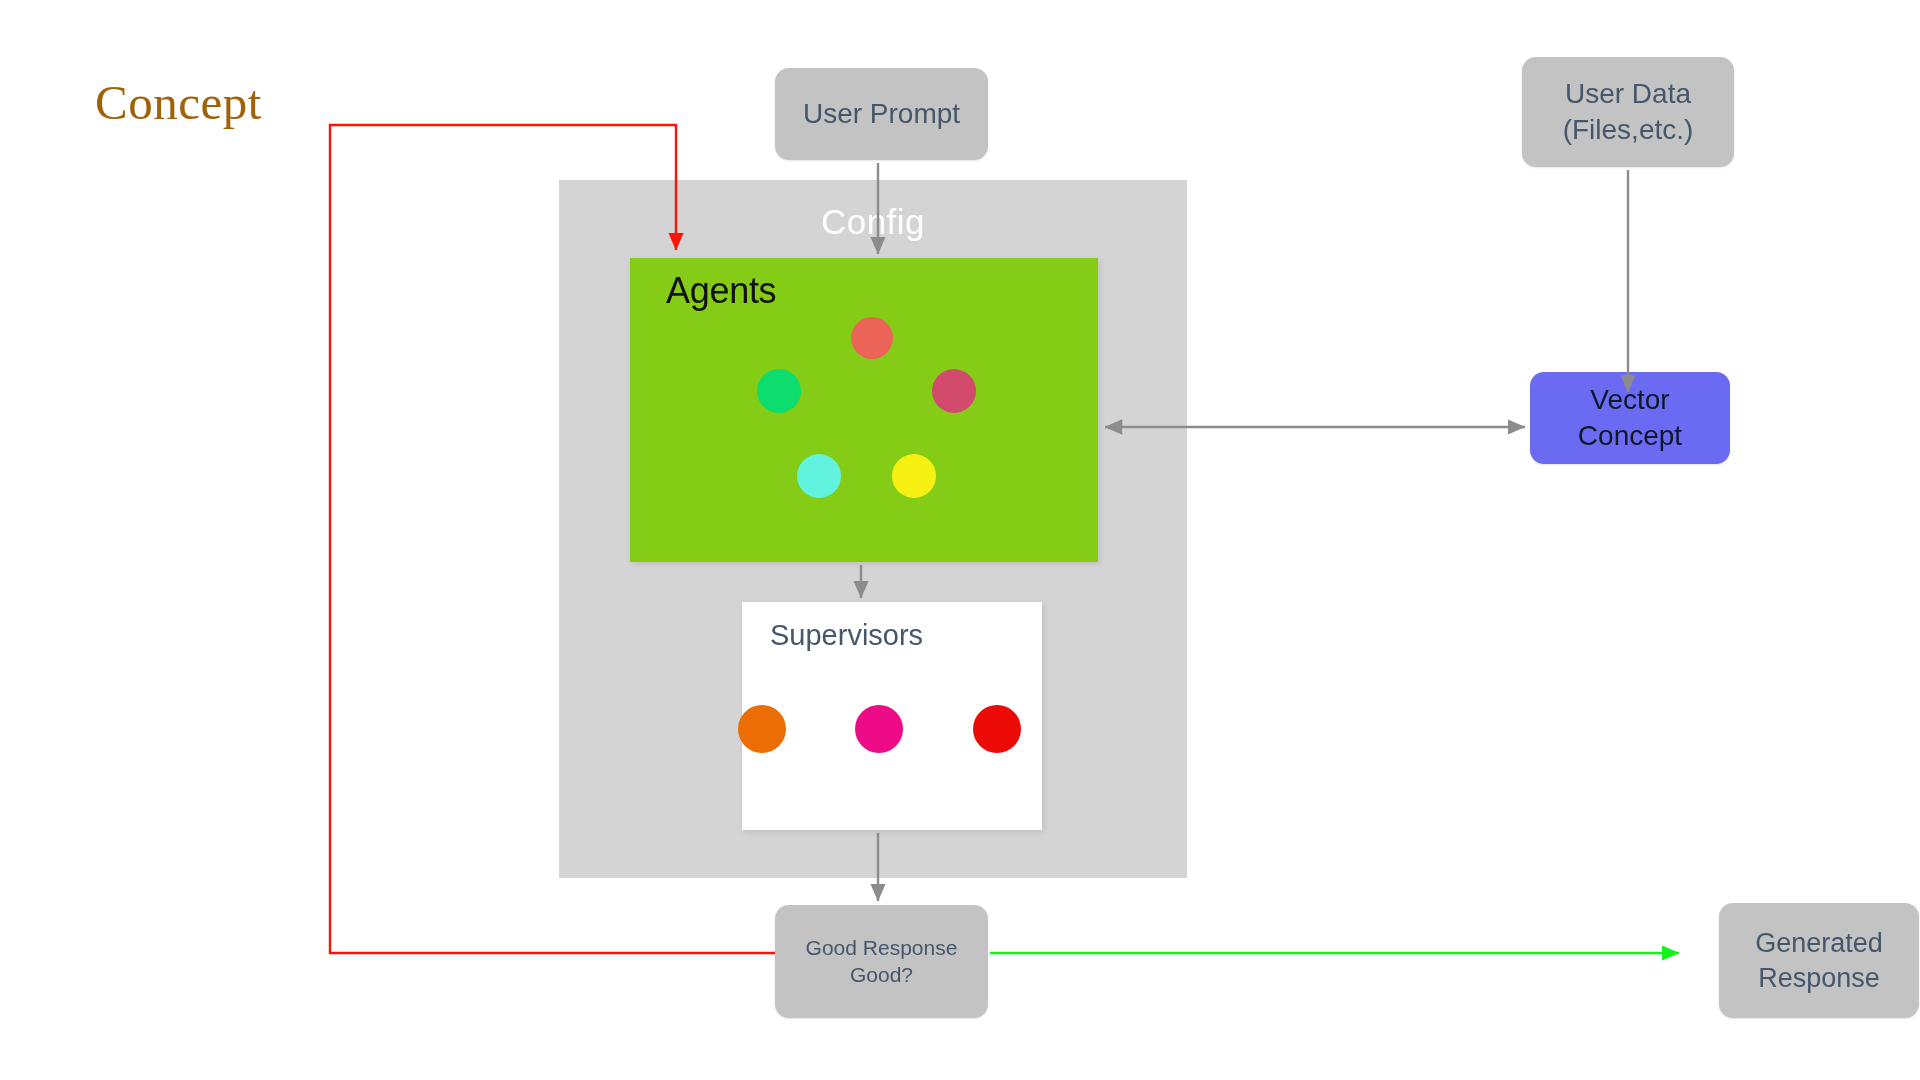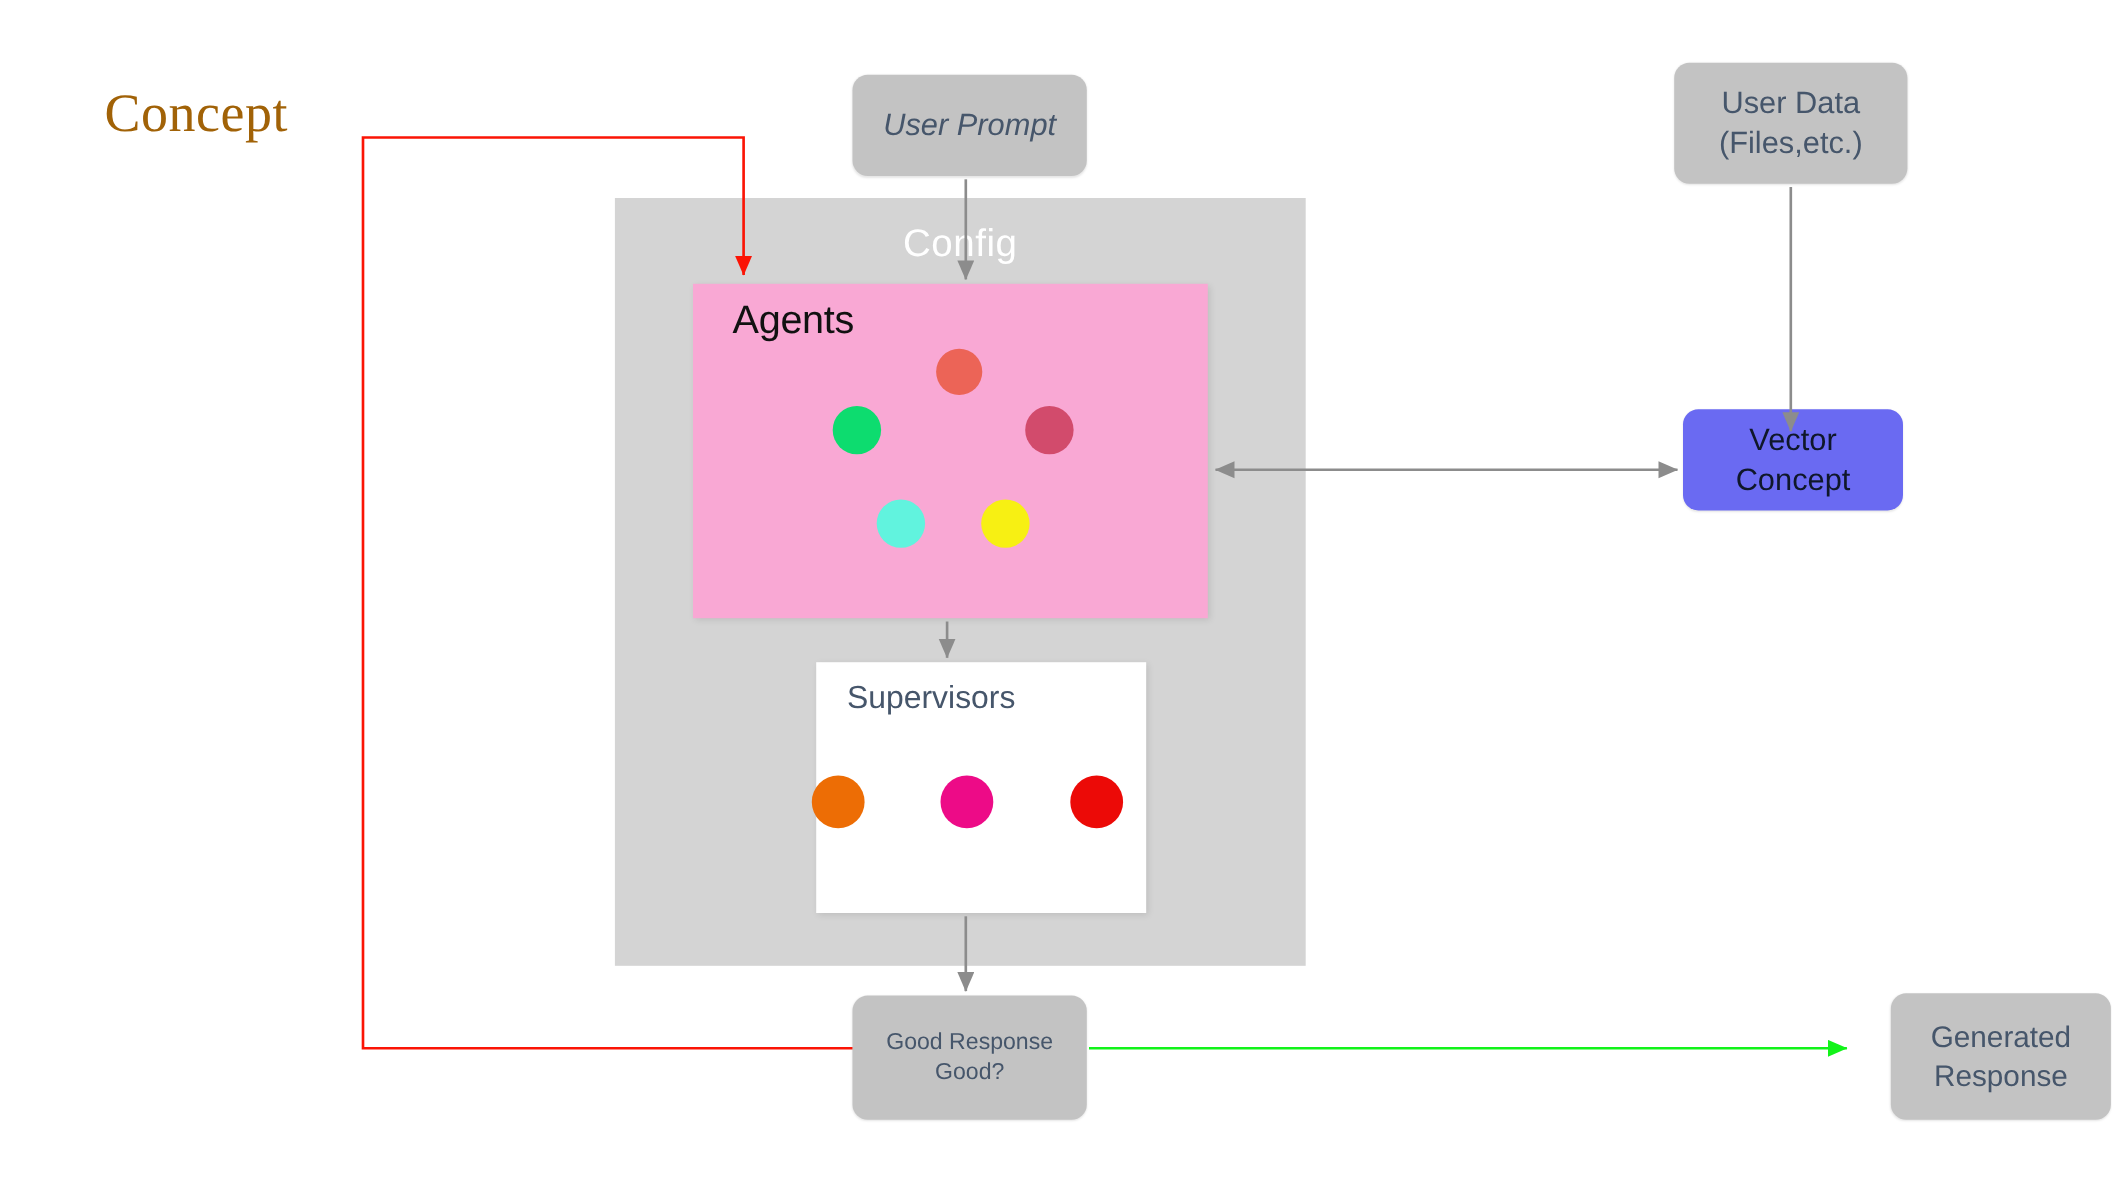--- a/index.html
+++ b/index.html
@@ -49,21 +49,20 @@
     line-height: 1.28;
     font-weight: 400;
     box-shadow: 0 1px 2px rgba(0,0,0,0.10);
   }
   .node .lbl { display: block; }
 
   #node-user-prompt {
     left: 775px; top: 68px;
     width: 213px; height: 92px;
     font-size: 28px;
-    font-style: italic;
   }
   #node-user-data {
     left: 1522px; top: 57px;
     width: 212px; height: 110px;
     font-size: 28px;
     align-items: center;
   }
   #node-vector-db {
     left: 1530px; top: 372px;
     width: 200px; height: 92px;
@@ -96,21 +95,21 @@
     text-align: center;
     color: #ffffff;
     font-size: 35px;
     letter-spacing: 0.5px;
   }
 
   
   #agents-box {
     left: 630px; top: 258px;
     width: 468px; height: 304px;
-    background: #f9a8d4;
+    background: #84cc16;
     box-shadow: 2px 2px 6px rgba(0,0,0,0.10);
   }
   #agents-label {
     position: absolute;
     left: 36px; top: 12px;
     font-size: 36px;
     color: #111111;
     letter-spacing: -0.3px;
   }
 

